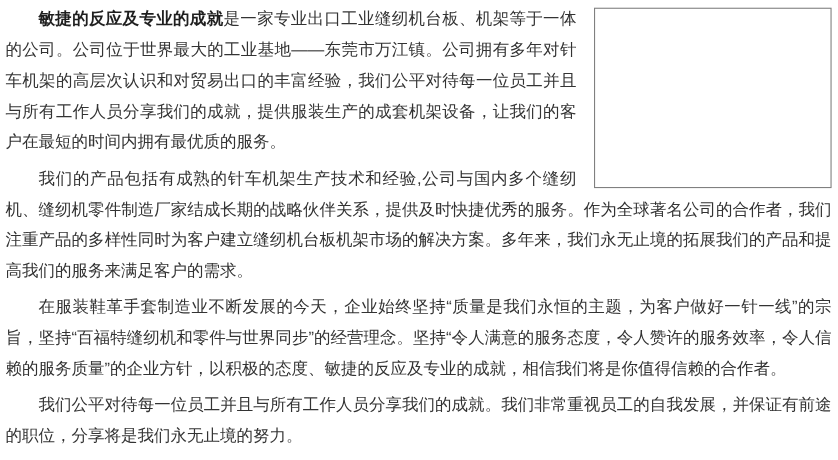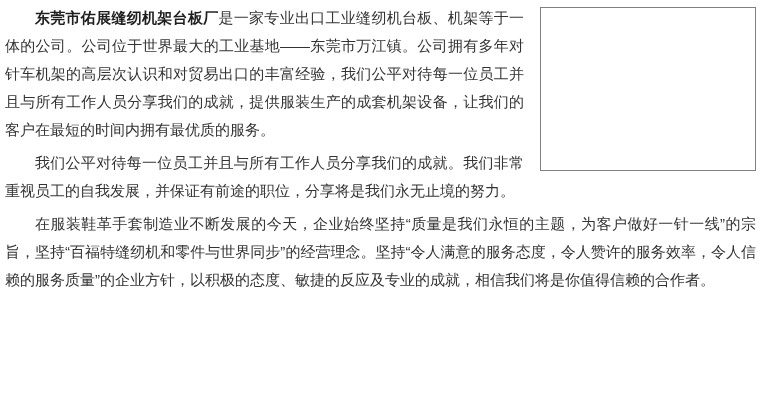--- a/index.html
+++ b/index.html
@@ -42,20 +42,21 @@
       color: #1f1f1f;
     }
   </style>
 </head>
 <body>
 
 <div class="article">
 
   <div class="photo-box"></div>
 
-  <p class="para"><span class="company-name">东莞市佑展缝纫机架台板厂</span><span>是一家专业出口工业缝纫机台板、机架等于一体的公司。公司位于世界最大的工业基地——东莞市万江镇。公司拥有多年对针车机架的高层次认识和对贸易出口的丰富经验，我们公平对待每一位员工并且与所有工作人员分享我们的成就，提供服装生产的成套机架设备，让我们的客户在最短的时间内拥有最优质的服务。</span></p>
+  <p class="para"><span class="company-name">敏捷的反应及专业的成就</span><span>是一家专业出口工业缝纫机台板、机架等于一体的公司。公司位于世界最大的工业基地——东莞市万江镇。公司拥有多年对针车机架的高层次认识和对贸易出口的丰富经验，我们公平对待每一位员工并且与所有工作人员分享我们的成就，提供服装生产的成套机架设备，让我们的客户在最短的时间内拥有最优质的服务。</span></p>
 
+  <p class="para">我们的产品包括有成熟的针车机架生产技术和经验,公司与国内多个缝纫机、缝纫机零件制造厂家结成长期的战略伙伴关系，提供及时快捷优秀的服务。作为全球著名公司的合作者，我们注重产品的多样性同时为客户建立缝纫机台板机架市场的解决方案。多年来，我们永无止境的拓展我们的产品和提高我们的服务来满足客户的需求。</p>
+
+  <p class="para">在服装鞋革手套制造业不断发展的今天，企业始终坚持“质量是我们永恒的主题，为客户做好一针一线”的宗旨，坚持“百福特缝纫机和零件与世界同步”的经营理念。坚持“令人满意的服务态度，令人赞许的服务效率，令人信赖的服务质量”的企业方针，以积极的态度、敏捷的反应及专业的成就，相信我们将是你值得信赖的合作者。</p>
 
   <p class="para">我们公平对待每一位员工并且与所有工作人员分享我们的成就。我们非常重视员工的自我发展，并保证有前途的职位，分享将是我们永无止境的努力。</p>
-
-  <p class="para">在服装鞋革手套制造业不断发展的今天，企业始终坚持“质量是我们永恒的主题，为客户做好一针一线”的宗旨，坚持“百福特缝纫机和零件与世界同步”的经营理念。坚持“令人满意的服务态度，令人赞许的服务效率，令人信赖的服务质量”的企业方针，以积极的态度、敏捷的反应及专业的成就，相信我们将是你值得信赖的合作者。</p>
 
 </div>
 
 </body></html>

